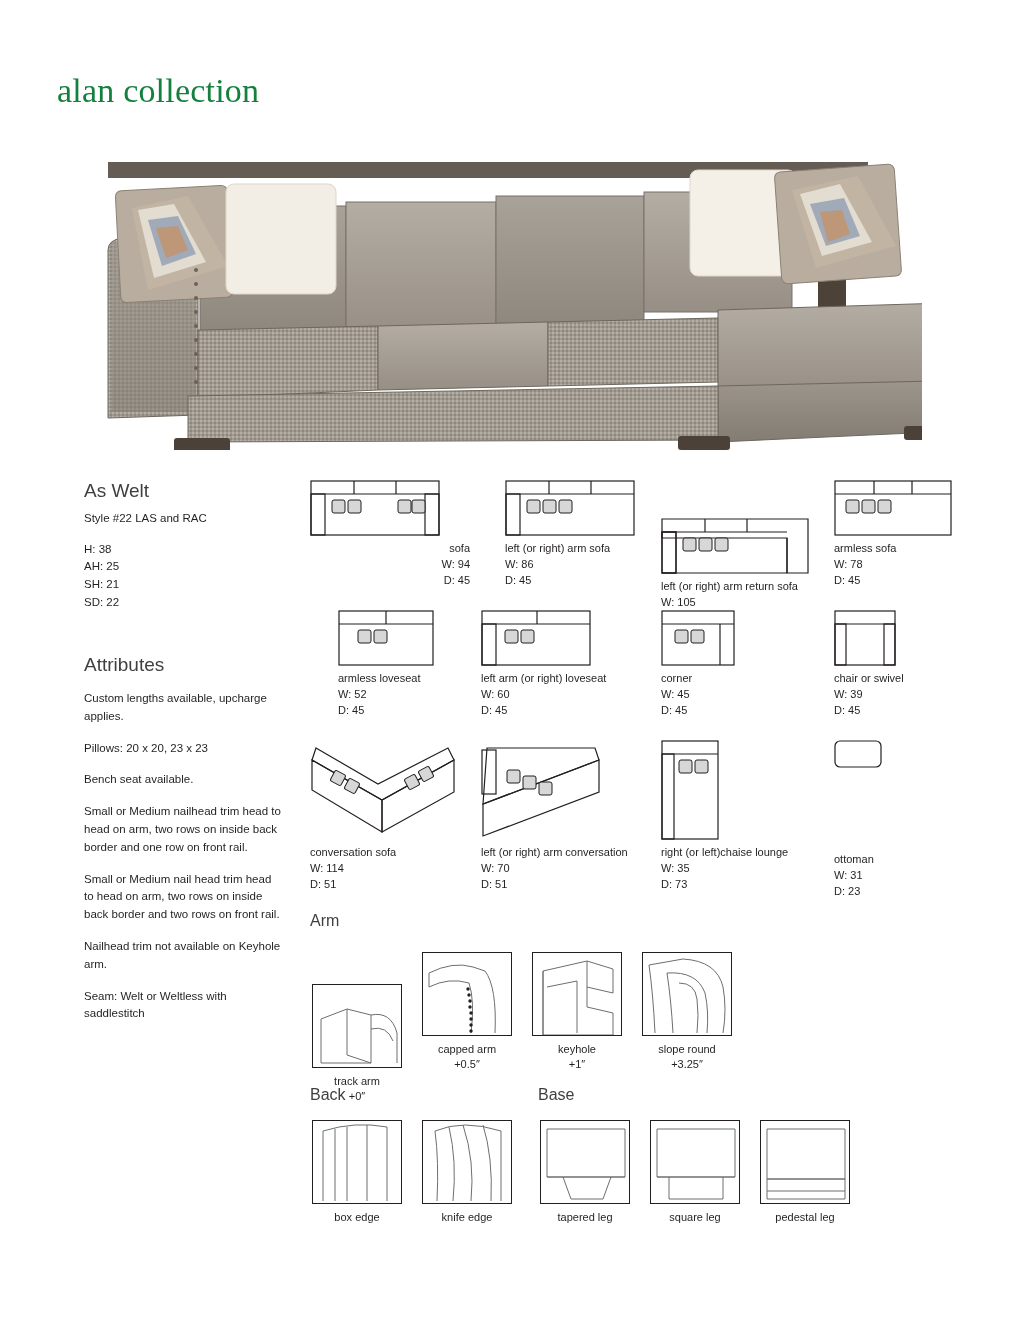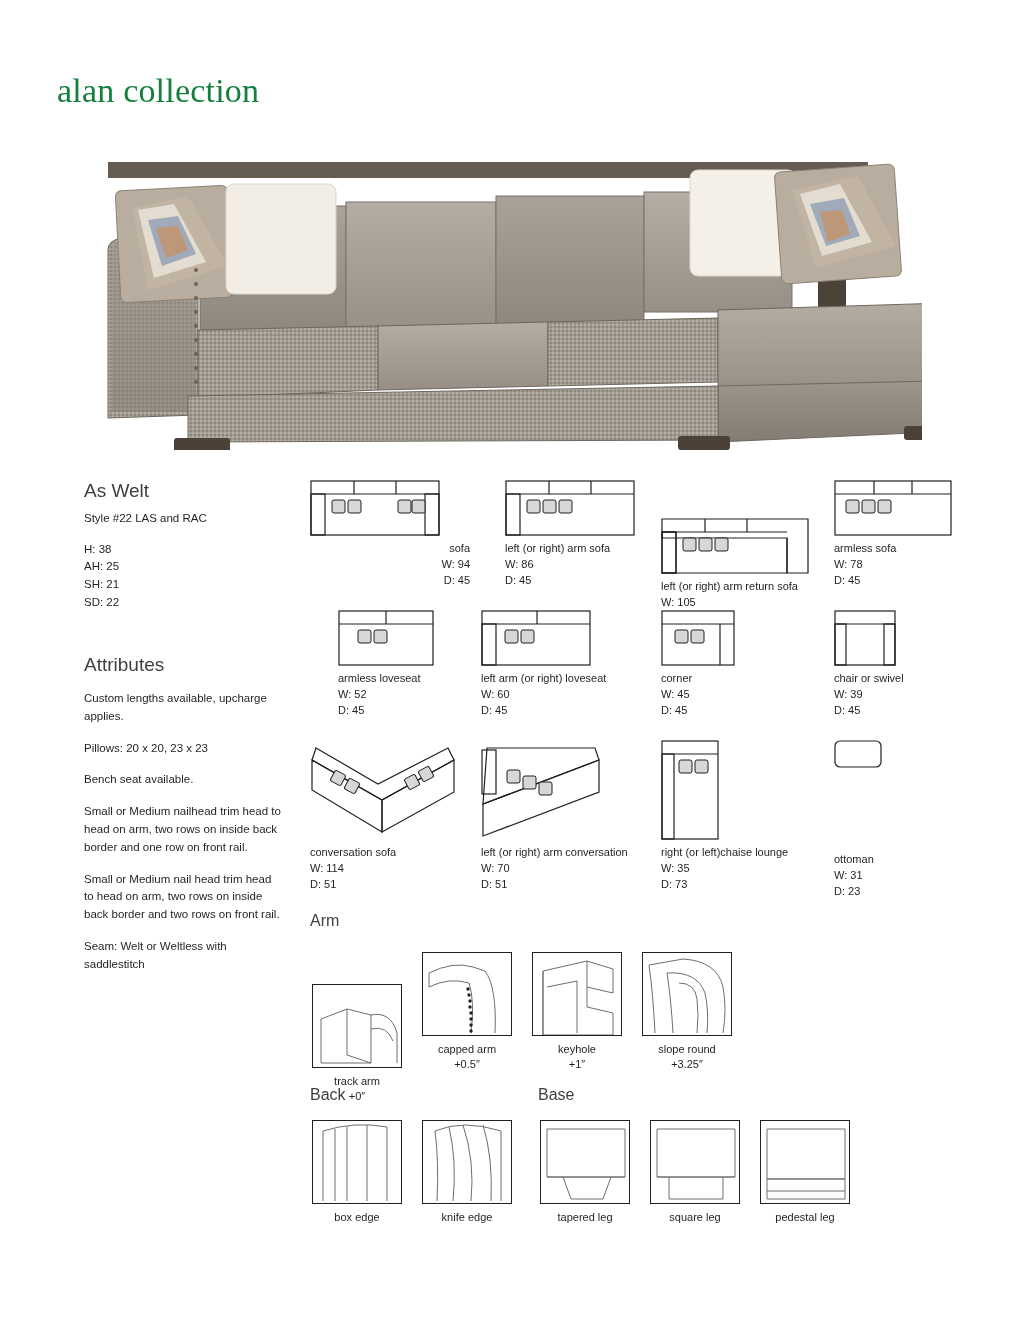--- a/index.html
+++ b/index.html
@@ -156,20 +156,21 @@
       <div>SH: 21</div>
       <div>SD: 22</div>
     </div>
 
     <div class="h2" style="margin-top:42px;">Attributes</div>
     <div class="para">Custom lengths available, upcharge applies.</div>
     <div class="para">Pillows: 20 x 20, 23 x 23</div>
     <div class="para">Bench seat available.</div>
     <div class="para">Small or Medium nailhead trim head to head on arm, two rows on inside back border and one row on front rail.</div>
     <div class="para">Small or Medium nail head trim head to head on arm, two rows on inside back border and two rows on front rail.</div>
+    <div class="para">Nailhead trim not available on Keyhole arm.</div>
     <div class="para">Seam: Welt or Weltless with saddlestitch</div>
   </div>
 
   <div class="cfg" style="left:310px; top:480px; width:160px;text-align:right;">
     <div class="thumb">
       <svg width="130" height="56" viewBox="0 0 130 56">
         <rect x="1" y="1" width="128" height="54" class="dark"></rect>
         <line x1="1" y1="14" x2="129" y2="14" class="dark"></line>
         <line x1="44" y1="1" x2="44" y2="14" class="dark"></line>
         <line x1="86" y1="1" x2="86" y2="14" class="dark"></line>

